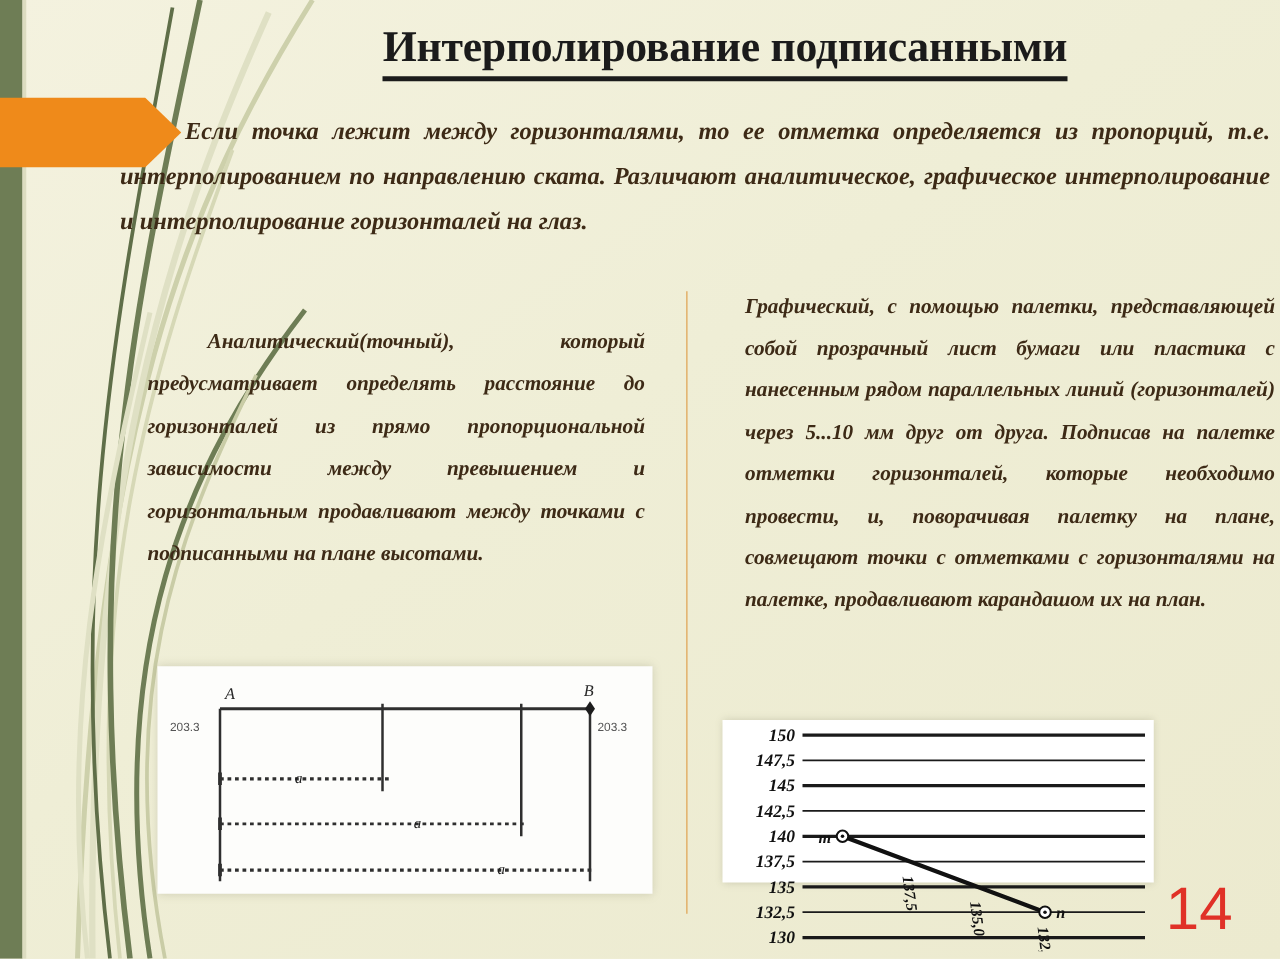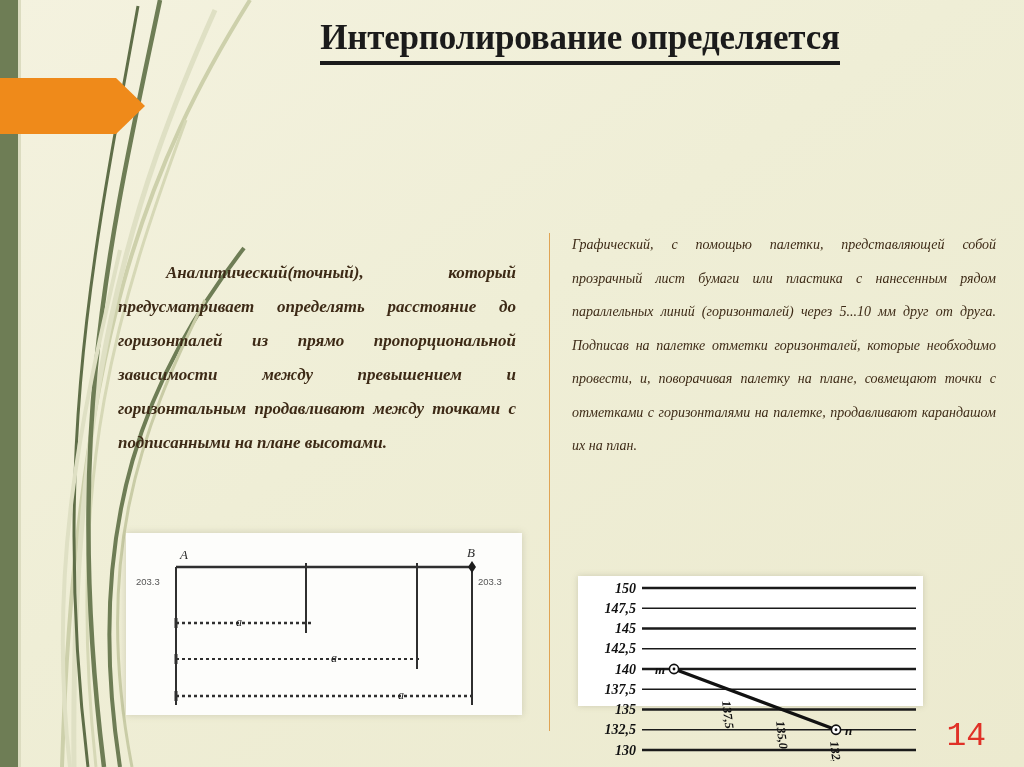--- a/index.html
+++ b/index.html
@@ -90,24 +90,24 @@
     font-style: italic;
     line-height: 34px;
     color: #3d2a16;
     text-align: justify;
     text-indent: 48px;
     font-family: "Liberation Serif", serif;
   }
 
   .col-right {
     position: absolute;
-    left: 572px; top: 228px;
+    left: 596px; top: 228px;
     width: 424px;
-    font-size: 14px;
-    font-weight: normal;
+    font-size: 17px;
+    font-weight: bold;
     font-style: italic;
     line-height: 33.5px;
     color: #3d2a16;
     text-align: justify;
     font-family: "Liberation Serif", serif;
   }
 
   .divider {
     position: absolute;
     left: 549px; top: 233px;
@@ -127,23 +127,23 @@
     position: absolute;
     left: 578px; top: 576px;
     width: 345px; height: 130px;
     background: #ffffff;
     box-shadow: 0 0 6px rgba(120,120,90,0.28);
   }
 
   .page-num {
     position: absolute;
     right: 38px; bottom: 12px;
-    font-size: 33px;
+    font-size: 48px;
     color: #e03127;
-    font-family: Liberation Mono, monospace;
+    font-family: Liberation Sans, sans-serif;
     margin-top: 39px;
   }
 </style>
 </head>
 <body>
 
 <div id="slide">
 
   <div class="green-band"></div>
   <div class="band-edge"></div>
@@ -156,22 +156,23 @@
     <path d="M 160 0 C 112 230, 62 430, 104 767" stroke="#6e7d55" stroke-width="4.5" fill="none"></path>
     <path d="M 138 6 C 96 240, 50 450, 88 767" stroke="#5f6e48" stroke-width="3" fill="none"></path>
     <path d="M 205 300 C 140 430, 92 560, 132 767" stroke="#c9ccA6" stroke-width="3" fill="none"></path>
     <path d="M 120 250 C 86 400, 46 560, 70 767" stroke="#dfe0c4" stroke-width="4" fill="none"></path>
   </svg>
 
   <svg class="orange-arrow" viewBox="0 0 145 56" preserveAspectRatio="none">
     <polygon points="0,0 116,0 145,28 116,56 0,56" fill="#ef8a1a"></polygon>
   </svg>
 
-  <div class="title"><span class="tx">Интерполирование определяется</span></div>
-
+  <div class="title"><span class="tx">Интерполирование подписанными</span></div>
+
+  <div class="lead">Если точка лежит между горизонталями, то ее отметка определяется из пропорций, т.е. интерполированием по направлению ската. Различают аналитическое, графическое интерполирование и интерполирование горизонталей на глаз.</div>
 
   <div class="divider"></div>
 
   <div class="col-left">Аналитический(точный), который предусматривает определять расстояние до горизонталей из прямо пропорциональной зависимости между превышением и горизонтальным продавливают между точками с подписанными на плане высотами.</div>
 
   <div class="col-right">Графический, с помощью палетки, представляющей собой прозрачный лист бумаги или пластика с нанесенным рядом параллельных линий (горизонталей) через 5...10 мм друг от друга. Подписав на палетке отметки горизонталей, которые необходимо провести, и, поворачивая палетку на плане, совмещают точки с отметками с горизонталями на палетке, продавливают карандашом их на план.</div>
 
   <div class="fig-left">
     <svg viewBox="0 0 396 182" width="396" height="182">
 

